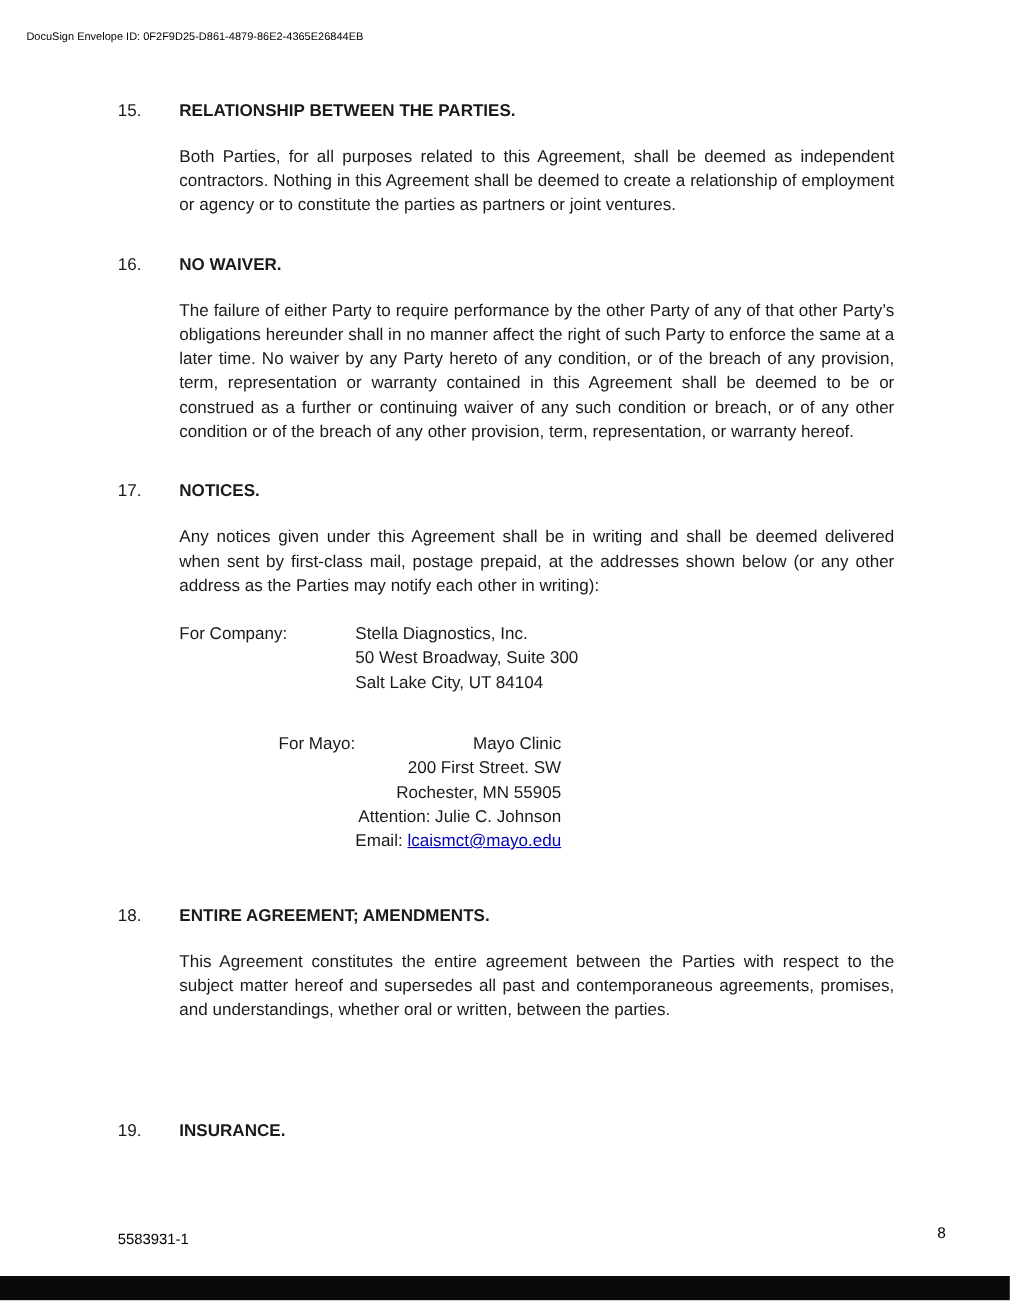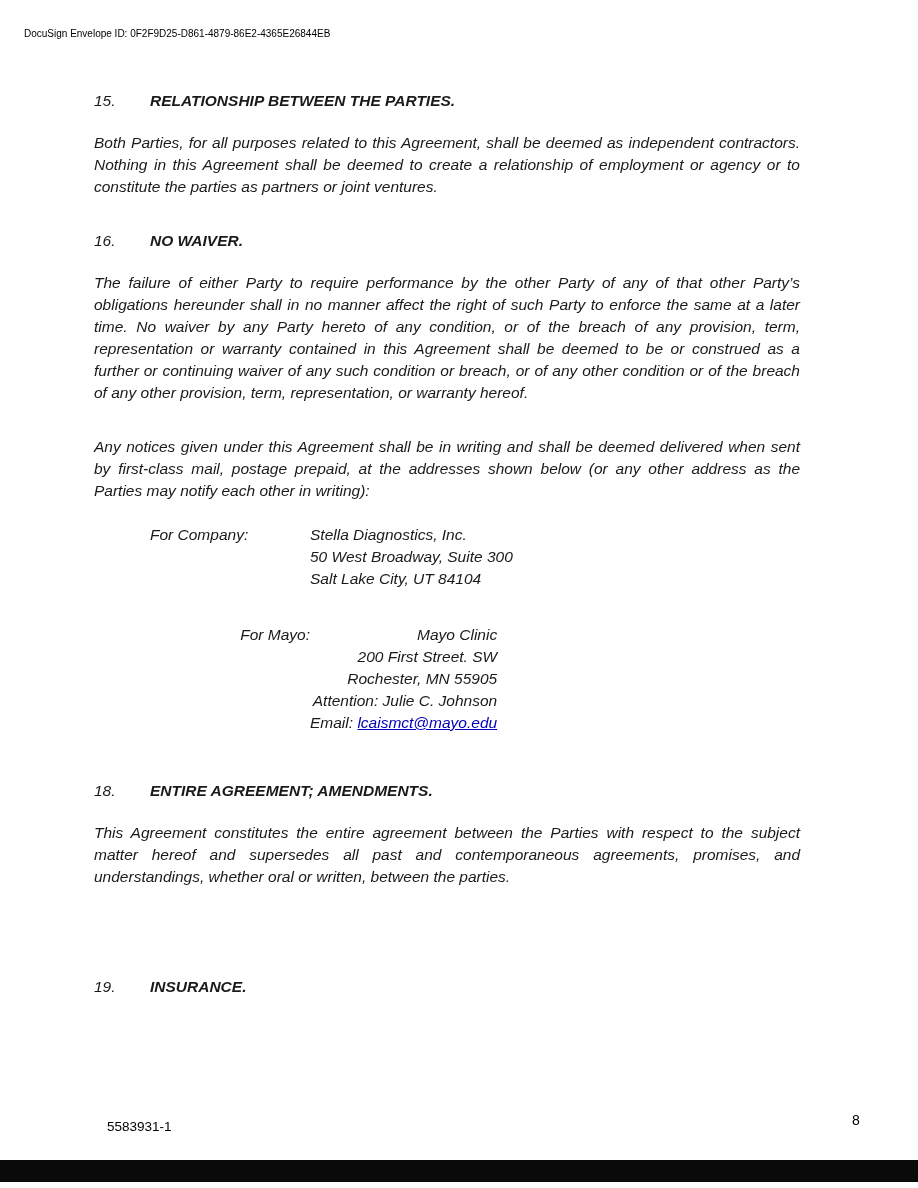--- a/index.html
+++ b/index.html
@@ -6,28 +6,28 @@
   html,body { background:#ffffff; }
   body {
     width:918px; height:1188px; position:relative; overflow:hidden;
     font-family:"Liberation Sans", sans-serif; color:#1a1a1a;
   }
   .envelope-header {
     position:absolute; top:28px; left:24px;
     font-size:10px; color:#000; letter-spacing:0;text-align:right;
   }
   .content {
-    position:absolute; top:90px; left:94px; width:706px;
-    font-size:15.5px; line-height:22px;font-style:italic;
+    position:absolute; top:90px; left:107px; width:706px;
+    font-size:15.5px; line-height:22px;
   }
   .section-head { display:flex; align-items:baseline; }
   .sec-num { width:56px; flex:none; }
   .sec-title { font-weight:bold; font-size:15.5px; line-height:22px; }
   .body-para {
-    margin-top:20px; text-align:justify;
+    margin-left:56px; margin-top:20px; text-align:justify;
     text-justify:inter-word;
   }
   .mt-32 { margin-top:32px; }
   .mt-46 { margin-top:46px; }
   .mt-88 { margin-top:88px; }
   .contact-block { display:flex; margin-left:56px; margin-top:22px; }
   .contact-block.second { margin-top:34px;text-align:right; }
   .contact-label { width:160px; flex:none; }
   .contact-lines > div { min-height:22px; }
   .email-line a {
@@ -63,20 +63,24 @@
 
   <div class="section mt-32">
     <div class="section-head">
       <span class="sec-num">16.</span>
       <span class="sec-title">NO WAIVER.</span>
     </div>
     <p class="body-para">The failure of either Party to require performance by the other Party of any of that other Party’s obligations hereunder shall in no manner affect the right of such Party to enforce the same at a later time.  No waiver by any Party hereto of any condition, or of the breach of any provision, term, representation or warranty contained in this Agreement shall be deemed to be or construed as a further or continuing waiver of any such condition or breach, or of any other condition or of the breach of any other provision, term, representation, or warranty hereof.</p>
   </div>
 
   <div class="section mt-32">
+    <div class="section-head">
+      <span class="sec-num">17.</span>
+      <span class="sec-title">NOTICES.</span>
+    </div>
     <p class="body-para">Any notices given under this Agreement shall be in writing and shall be deemed delivered when sent by first-class mail, postage prepaid, at the addresses shown below (or any other address as the Parties may notify each other in writing):</p>
 
     <div class="contact-block">
       <span class="contact-label">For Company:</span>
       <div class="contact-lines">
         <div>Stella Diagnostics, Inc.</div>
         <div>50 West Broadway, Suite 300</div>
         <div>Salt Lake City, UT 84104</div>
       </div>
     </div>

